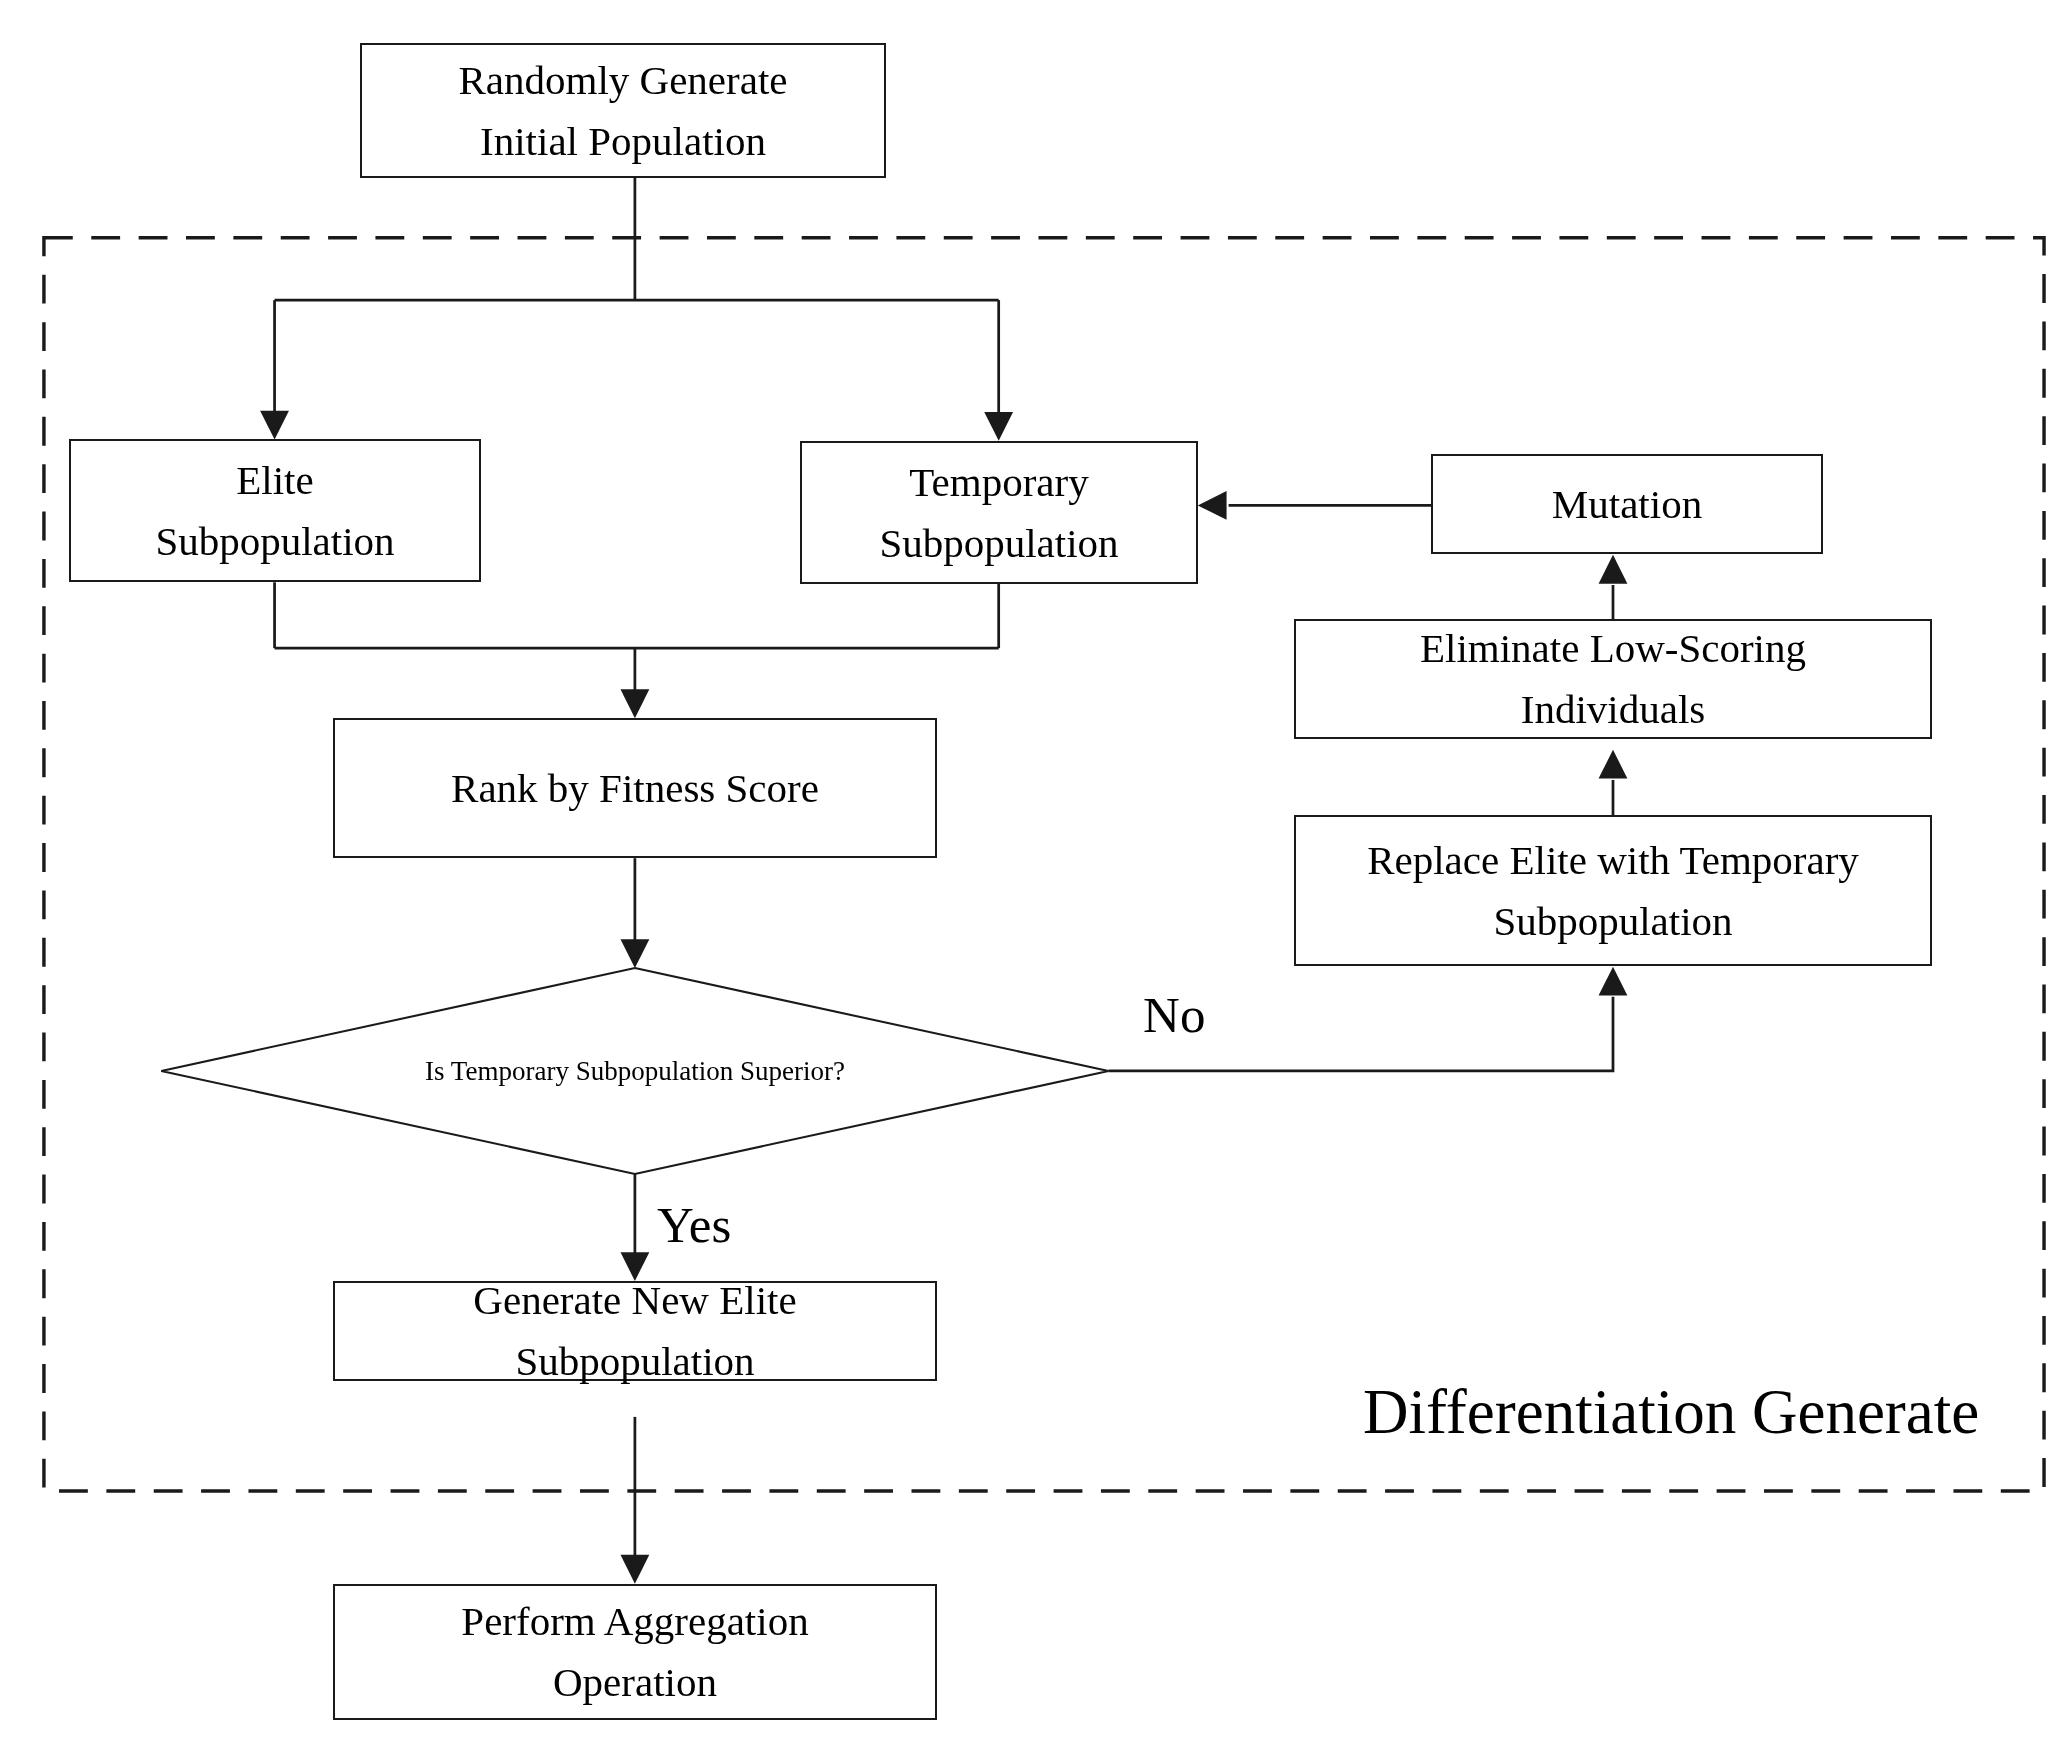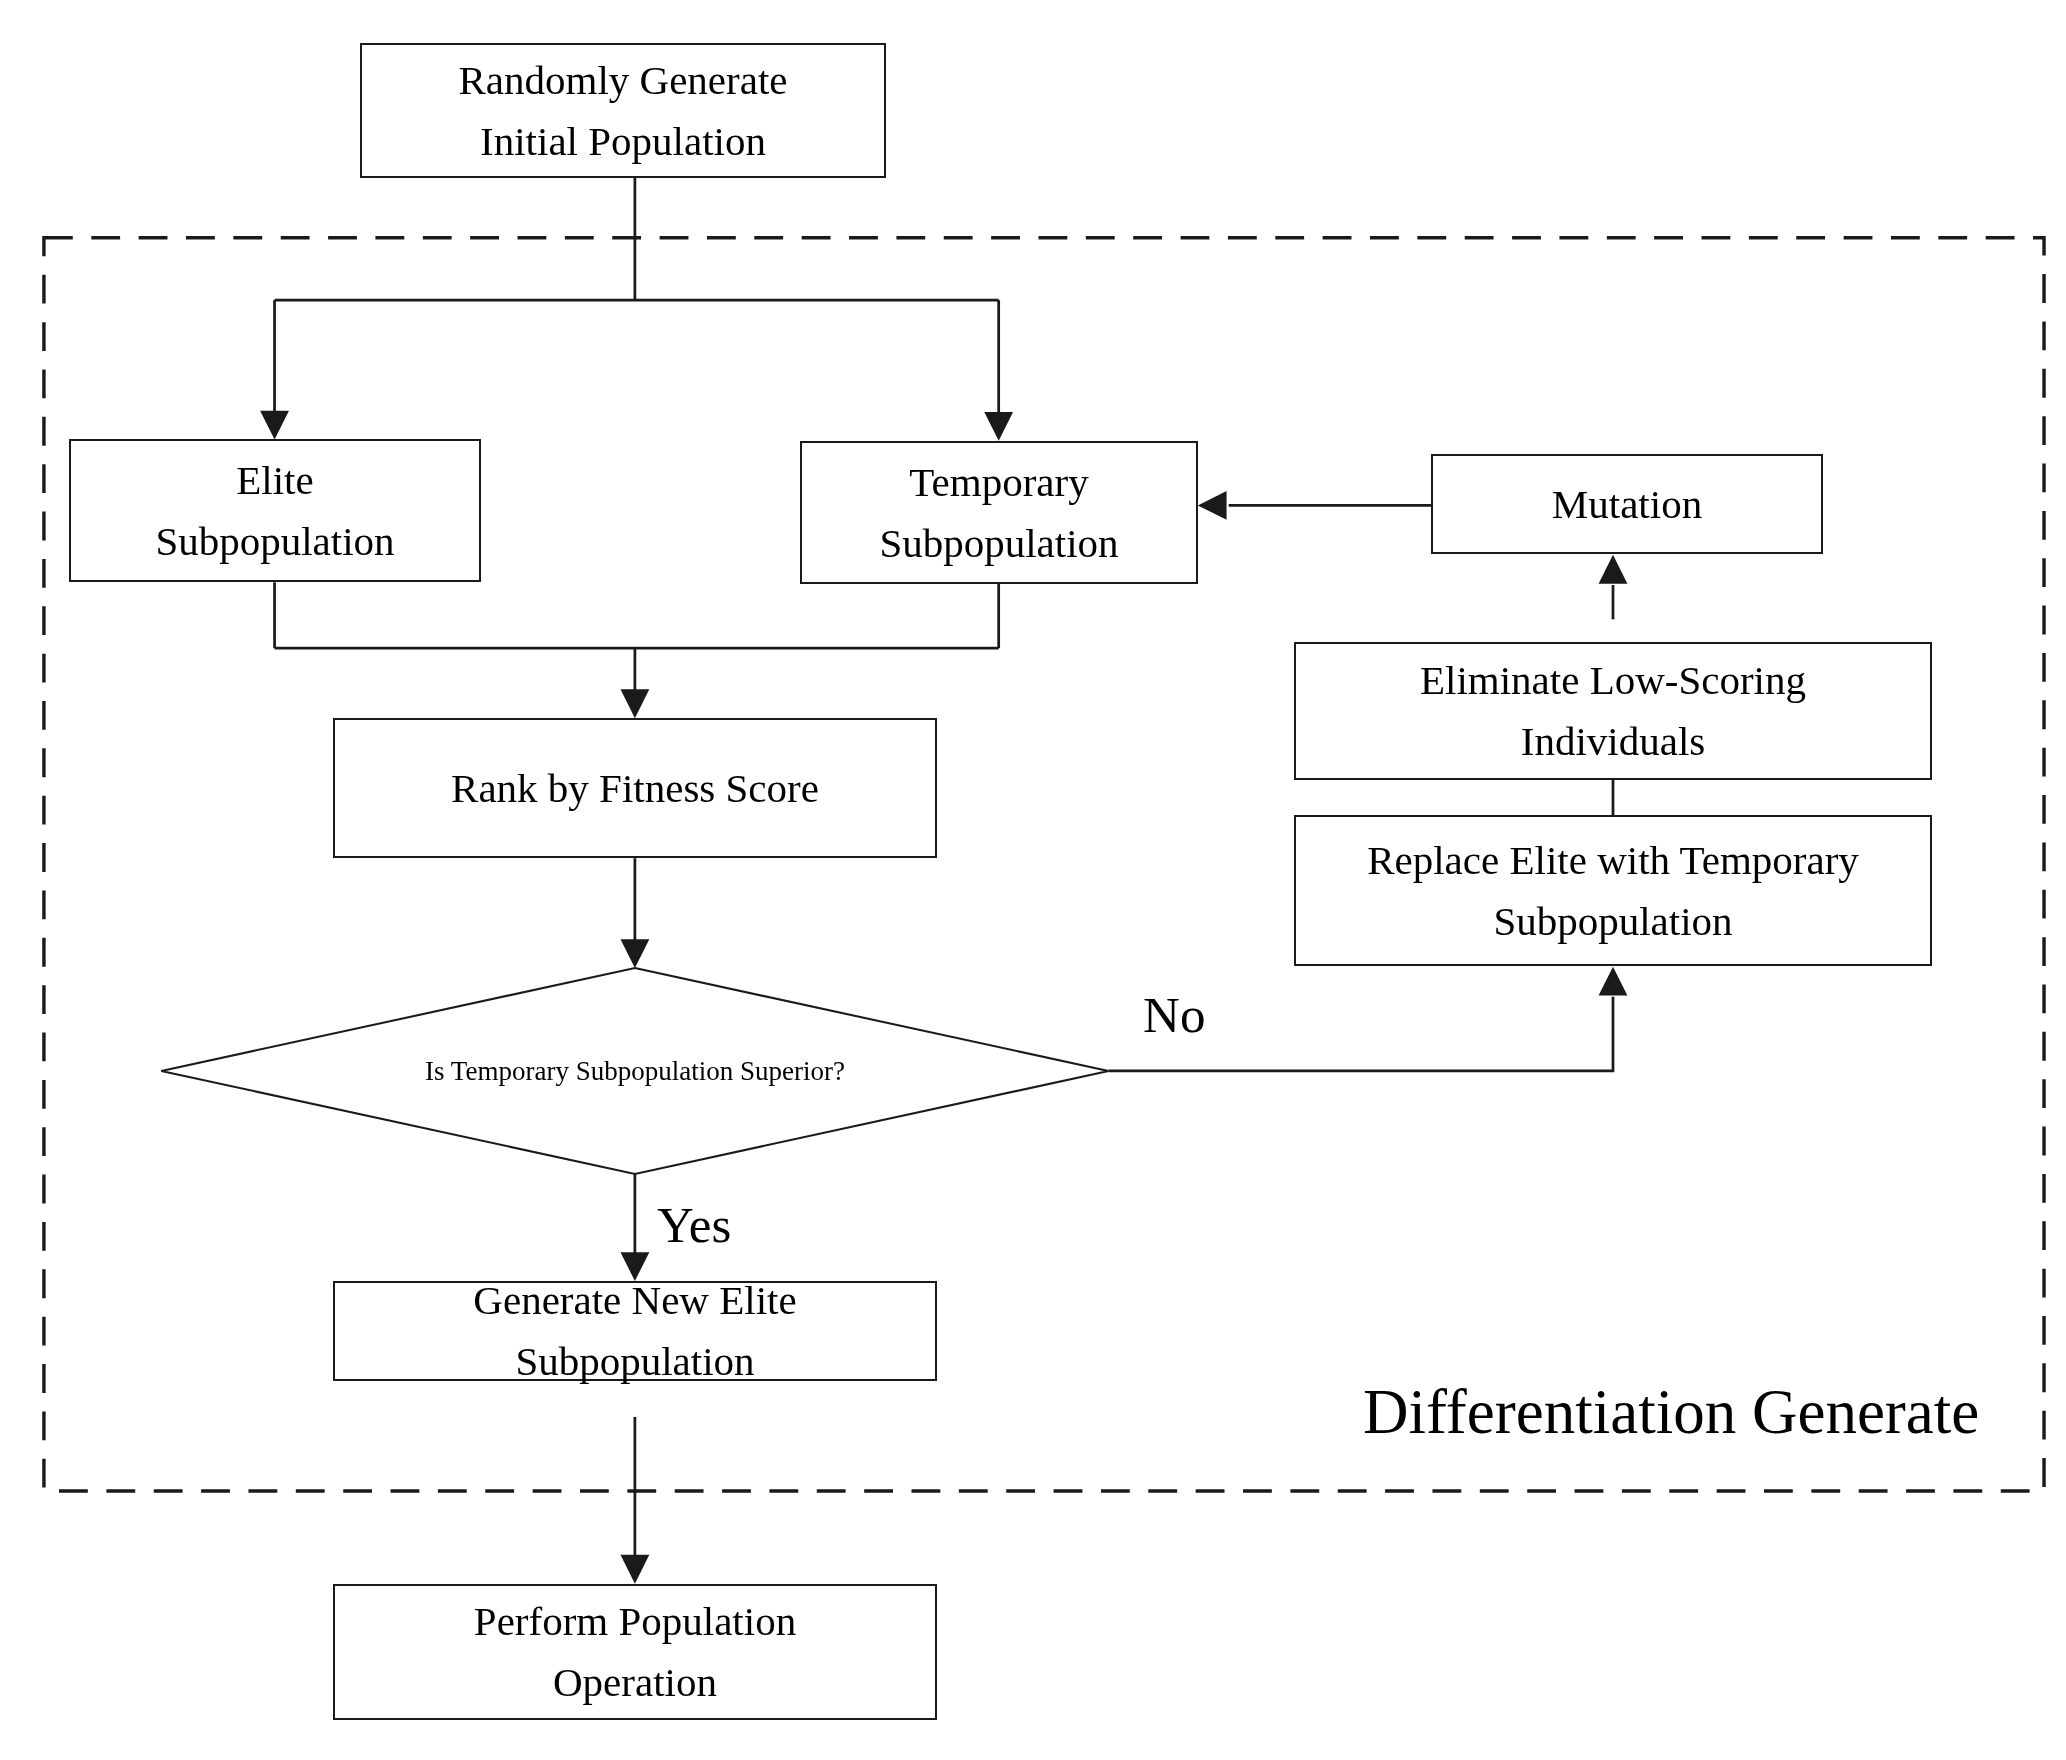--- a/index.html
+++ b/index.html
@@ -33,21 +33,21 @@
     text-align: center;
     font-size: 41px;
     line-height: 1.48;
   }
   .node span { white-space: pre-line; }
   
   .n-initial   { left: 360px;  top: 43px;   width: 526px; height: 135px; }
   .n-elite     { left: 69px;  top: 439px;  width: 412px; height: 143px; }
   .n-temporary { left: 800px; top: 441px;  width: 398px; height: 143px; }
   .n-mutation  { left: 1431px; top: 454px;  width: 392px; height: 100px; }
-  .n-eliminate { left: 1294px; top: 642px;  width: 638px; height: 138px; }
+  .n-eliminate { left: 1294px; top: 619px;  width: 638px; height: 120px; }
   .n-replace   { left: 1294px; top: 815px; width: 638px; height: 151px; }
   .n-rank      { left: 333px;  top: 718px; width: 604px; height: 140px; }
   .n-generate  { left: 333px;  top: 1281px; width: 604px; height: 100px; }
   .n-aggregate { left: 333px;  top: 1584px; width: 604px; height: 136px; }
 
   .decision-text {
     position: absolute;
     left: 189px; top: 975px;
     width: 892px; height: 192px;
     display: flex;
@@ -141,21 +141,21 @@
 Subpopulation</span>
   </div>
   <div class="node n-rank">
     <span>Rank by Fitness Score</span>
   </div>
   <div class="node n-generate">
     <span>Generate New Elite
 Subpopulation</span>
   </div>
   <div class="node n-aggregate">
-    <span>Perform Population
+    <span>Perform Aggregation
 Operation</span>
   </div>
 
   <div class="decision-text">
     <span>Is Temporary Subpopulation Superior?</span>
   </div>
 
   <div class="edge-label lbl-yes">Yes</div>
   <div class="edge-label lbl-no">No</div>
 

